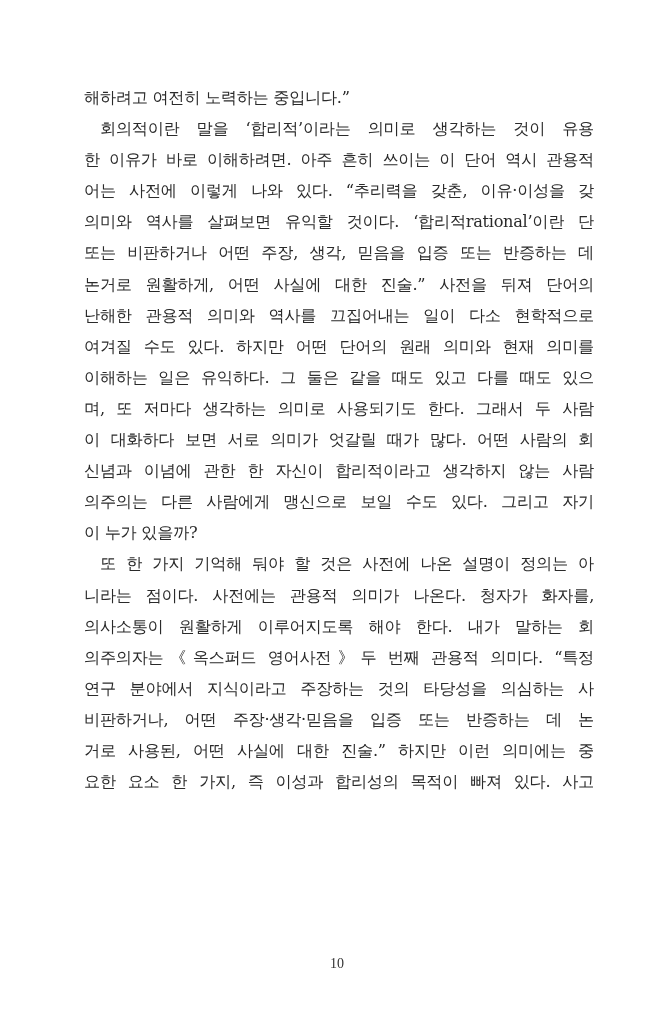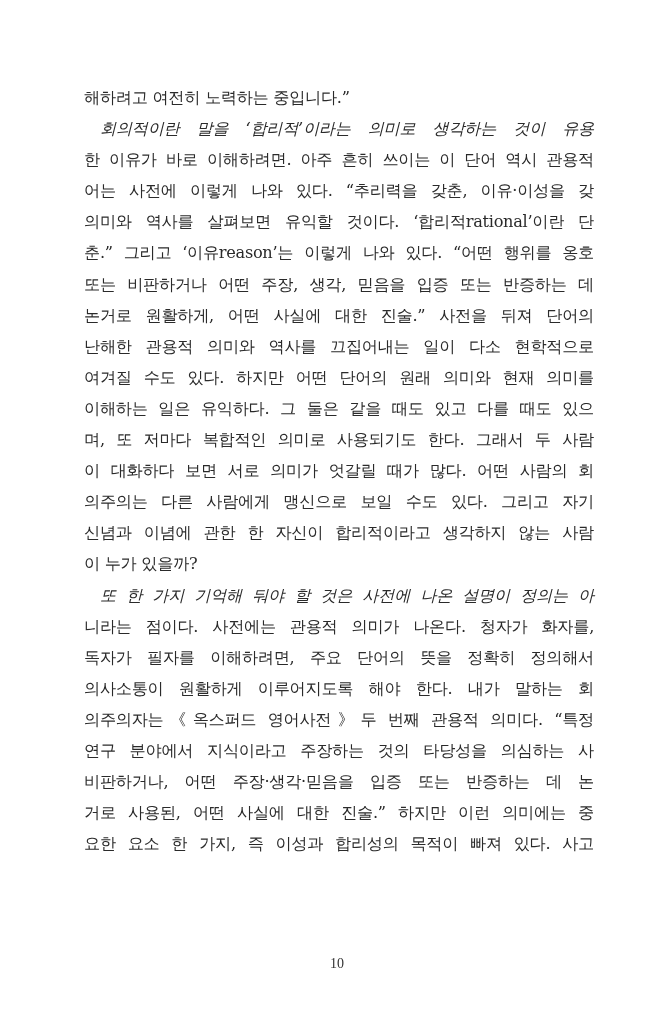--- a/index.html
+++ b/index.html
@@ -33,21 +33,20 @@
     font-size: 16.2px;
     white-space: nowrap;
     letter-spacing: -0.3px;
   }
   .line.justify {
     text-align: justify;
     text-align-last: justify;
   }
   .line.indent {
     padding-left: 16px;
-    font-style: italic;
   }
   .page-number {
     position: absolute;
     left: 0;
     width: 660px;
     top: 956px;
     text-align: center;
     font-family: "Liberation Serif", "DejaVu Serif", serif;
     font-size: 14px;
     color: #333333;
@@ -56,34 +55,32 @@
 </head>
 <body>
 
 <div class="page">
   <div class="text-block" id="text-block">
       <div class="line">해하려고 여전히 노력하는 중입니다.”</div>
       <div class="line justify indent">회의적이란 말을 ‘합리적’이라는 의미로 생각하는 것이 유용</div>
       <div class="line justify">한 이유가 바로 이해하려면. 아주 흔히 쓰이는 이 단어 역시 관용적</div>
       <div class="line justify">어는 사전에 이렇게 나와 있다. “추리력을 갖춘, 이유·이성을 갖</div>
       <div class="line justify">의미와 역사를 살펴보면 유익할 것이다. ‘합리적rational’이란 단</div>
-      <div class="line justify">춘.” 그리고 ‘이유reason’는 이렇게 나와 있다. “어떤 행위를 옹호</div>
       <div class="line justify">또는 비판하거나 어떤 주장, 생각, 믿음을 입증 또는 반증하는 데</div>
       <div class="line justify">논거로 원활하게, 어떤 사실에 대한 진술.” 사전을 뒤져 단어의</div>
       <div class="line justify">난해한 관용적 의미와 역사를 끄집어내는 일이 다소 현학적으로</div>
       <div class="line justify">여겨질 수도 있다. 하지만 어떤 단어의 원래 의미와 현재 의미를</div>
       <div class="line justify">이해하는 일은 유익하다. 그 둘은 같을 때도 있고 다를 때도 있으</div>
-      <div class="line justify">며, 또 저마다 복합적인 의미로 사용되기도 한다. 그래서 두 사람</div>
+      <div class="line justify">며, 또 저마다 생각하는 의미로 사용되기도 한다. 그래서 두 사람</div>
       <div class="line justify">이 대화하다 보면 서로 의미가 엇갈릴 때가 많다. 어떤 사람의 회</div>
+      <div class="line justify">신념과 이념에 관한 한 자신이 합리적이라고 생각하지 않는 사람</div>
       <div class="line justify">의주의는 다른 사람에게 맹신으로 보일 수도 있다. 그리고 자기</div>
-      <div class="line justify">신념과 이념에 관한 한 자신이 합리적이라고 생각하지 않는 사람</div>
       <div class="line">이 누가 있을까?</div>
       <div class="line justify indent">또 한 가지 기억해 둬야 할 것은 사전에 나온 설명이 정의는 아</div>
       <div class="line justify">니라는 점이다. 사전에는 관용적 의미가 나온다. 청자가 화자를,</div>
-      <div class="line justify">독자가 필자를 이해하려면, 주요 단어의 뜻을 정확히 정의해서</div>
       <div class="line justify">의사소통이 원활하게 이루어지도록 해야 한다. 내가 말하는 회</div>
       <div class="line justify">의주의자는《옥스퍼드 영어사전》두 번째 관용적 의미다. “특정</div>
       <div class="line justify">연구 분야에서 지식이라고 주장하는 것의 타당성을 의심하는 사</div>
       <div class="line justify">비판하거나, 어떤 주장·생각·믿음을 입증 또는 반증하는 데 논</div>
       <div class="line justify">거로 사용된, 어떤 사실에 대한 진술.” 하지만 이런 의미에는 중</div>
       <div class="line justify">요한 요소 한 가지, 즉 이성과 합리성의 목적이 빠져 있다. 사고</div>
     </div>
   <div class="page-number">10</div>
 </div>
 

